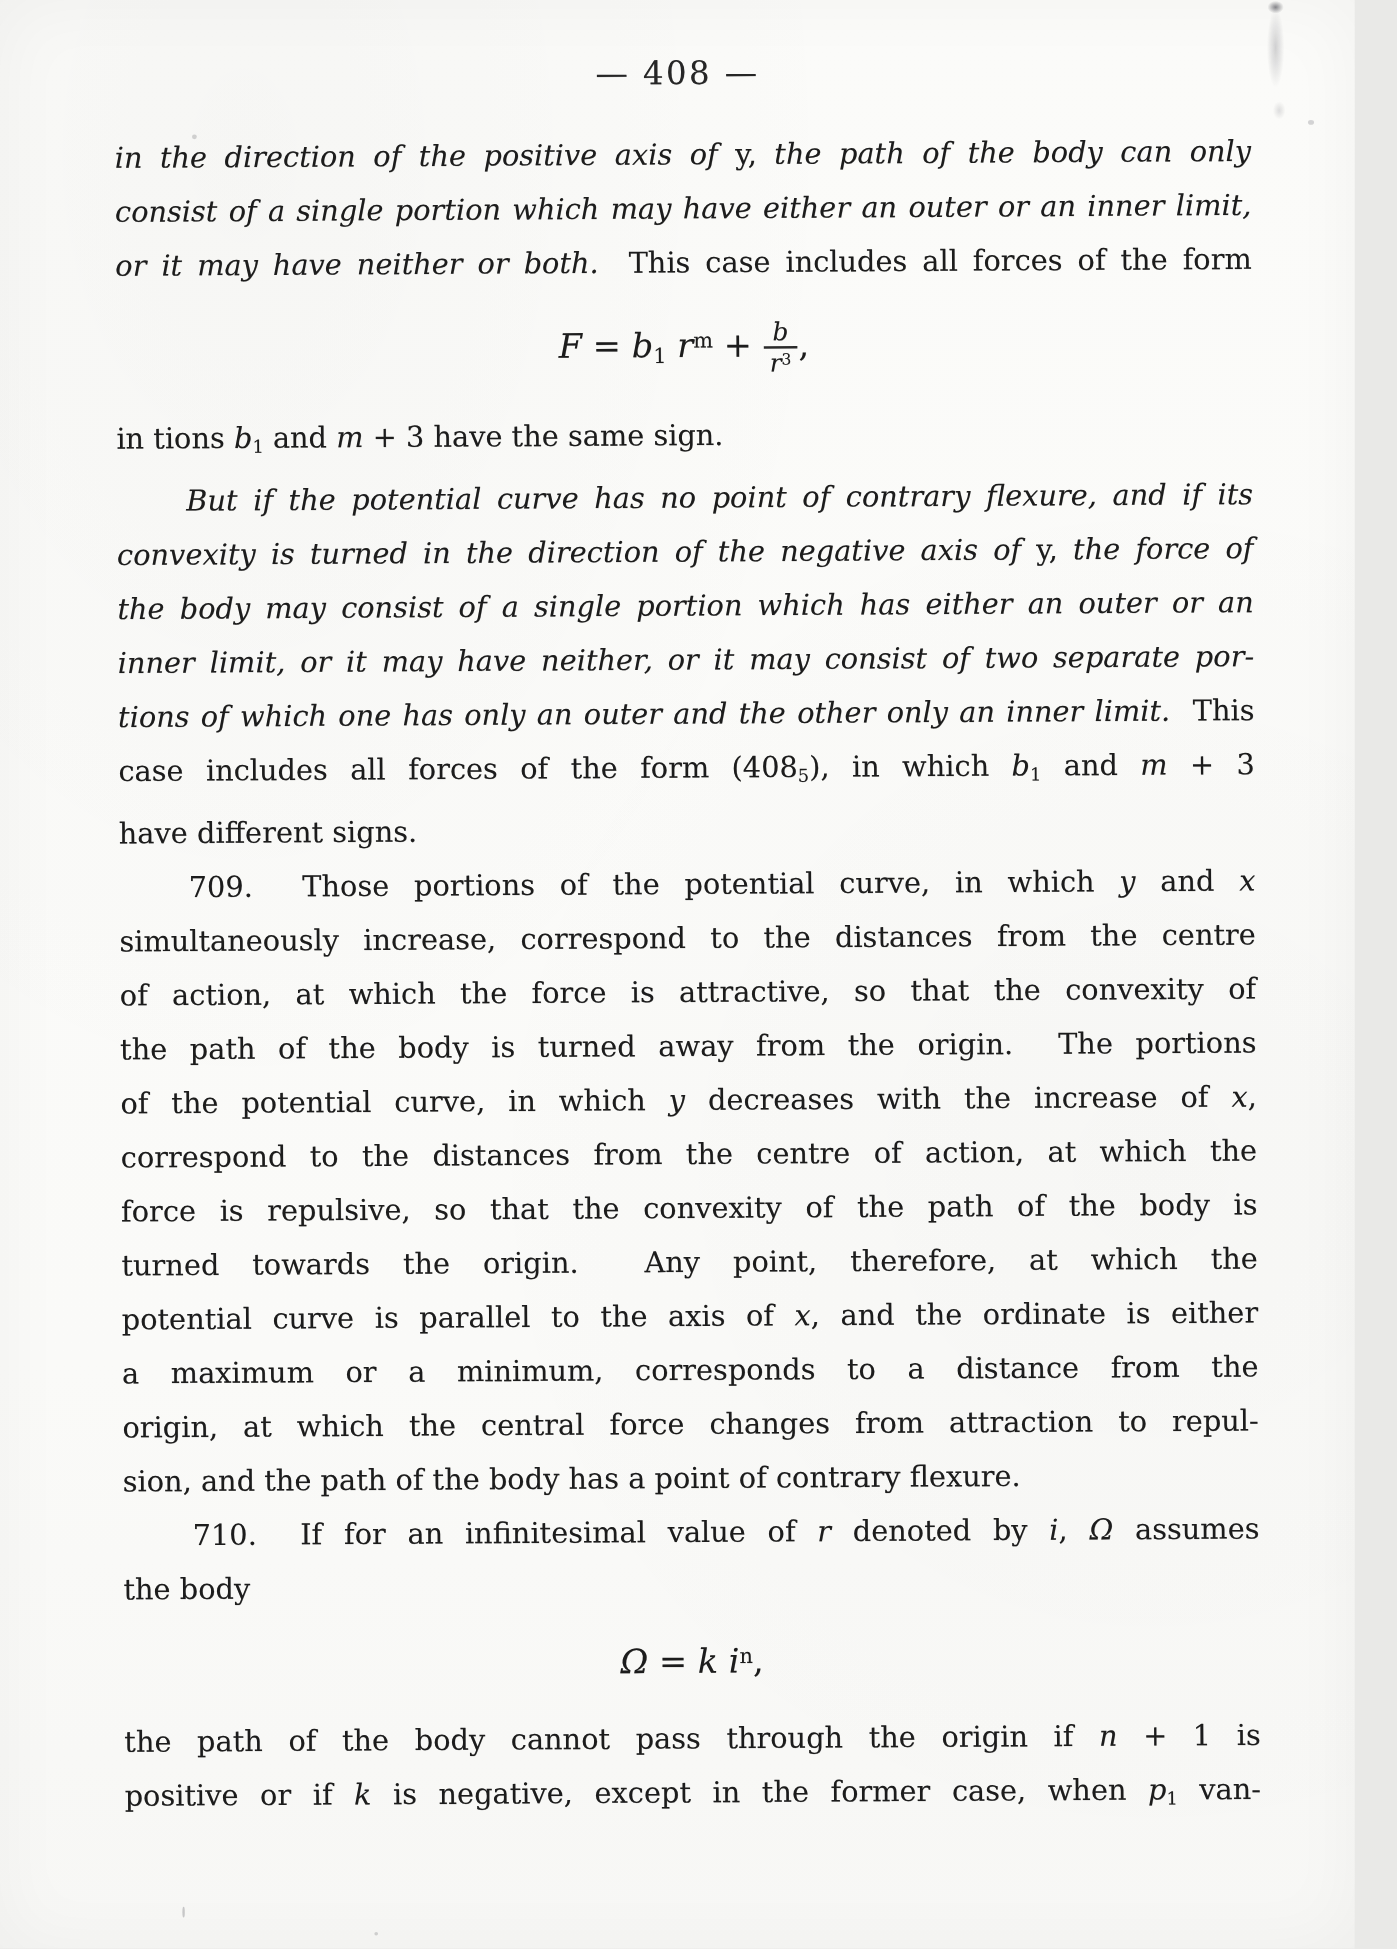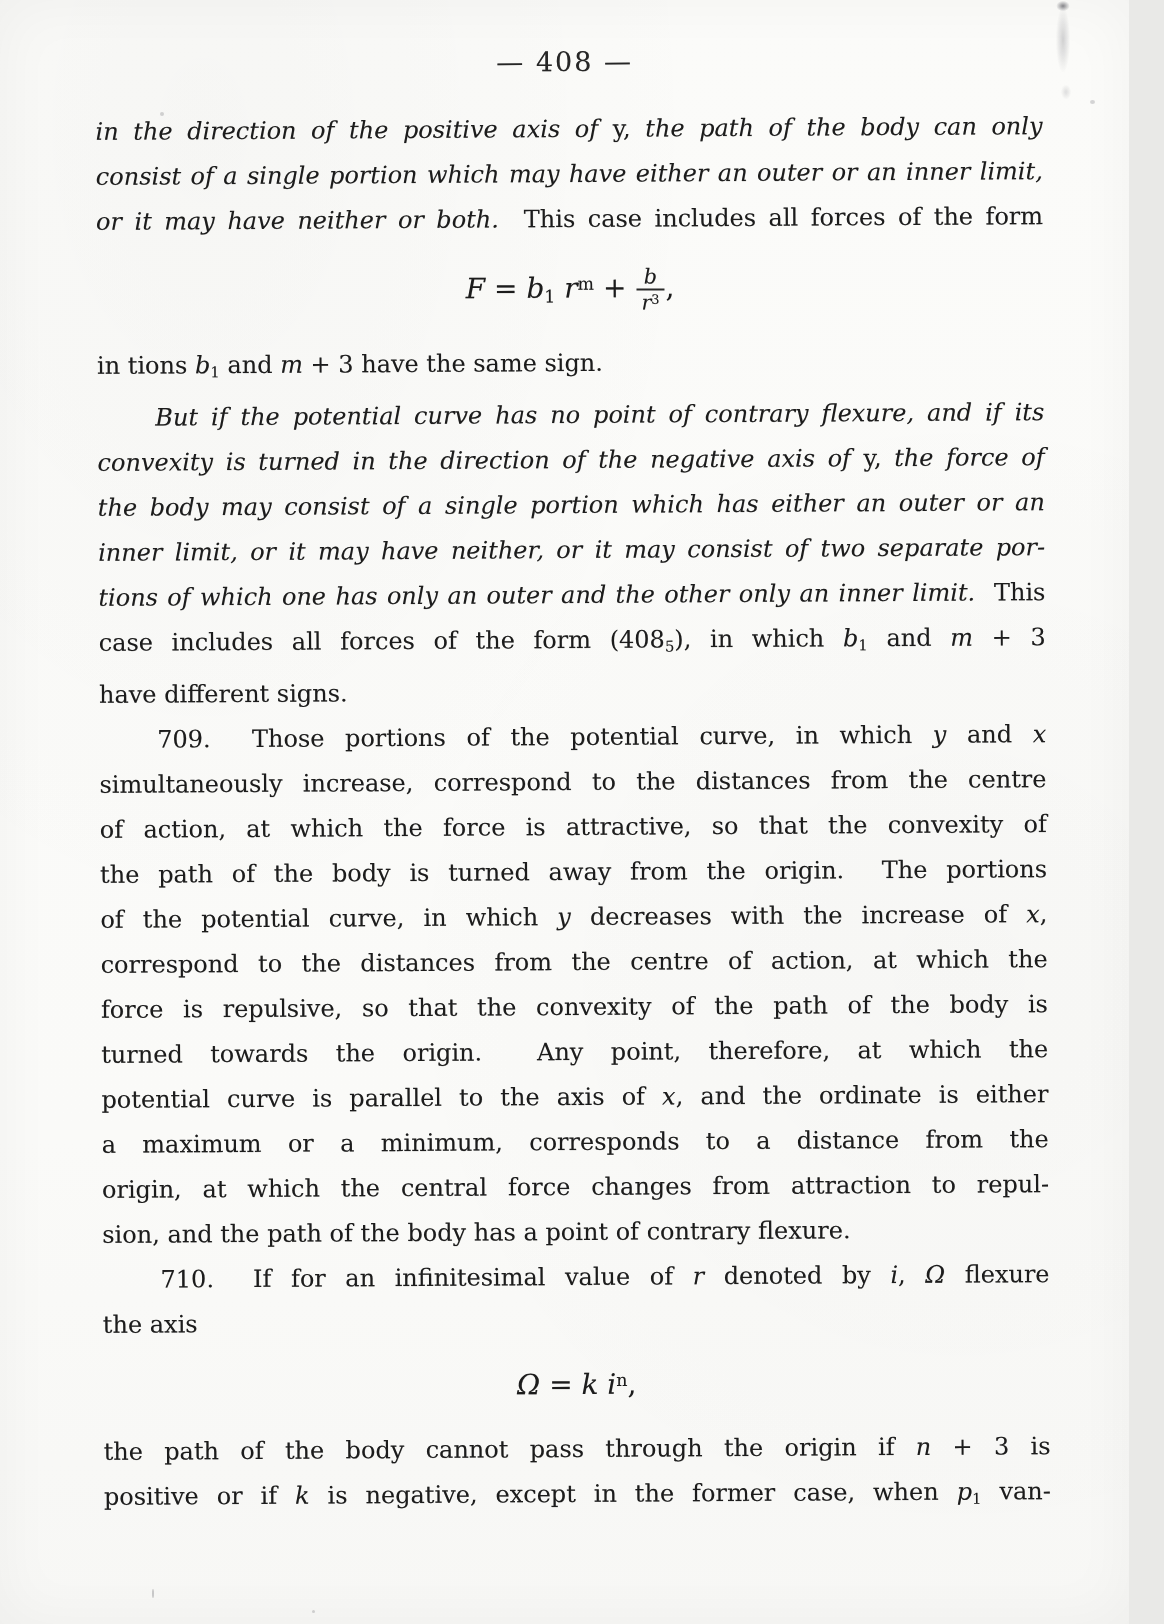--- a/index.html
+++ b/index.html
@@ -119,23 +119,23 @@
           <div class="line justify"><span class="seg-r">of the potential curve, in which </span><span class="seg-v">y</span><span class="seg-r"> decreases with the increase of </span><span class="seg-v">x</span><span class="seg-r">,</span></div>
           <div class="line justify"><span class="seg-r">correspond to the distances from the centre of action, at which the</span></div>
           <div class="line justify"><span class="seg-r">force is repulsive, so that the convexity of the path of the body is</span></div>
           <div class="line justify"><span class="seg-r">turned towards the origin.&nbsp; Any point, therefore, at which the</span></div>
           <div class="line justify"><span class="seg-r">potential curve is parallel to the axis of </span><span class="seg-v">x</span><span class="seg-r">, and the ordinate is either</span></div>
           <div class="line justify"><span class="seg-r">a maximum or a minimum, corresponds to a distance from the</span></div>
           <div class="line justify"><span class="seg-r">origin, at which the central force changes from attraction to repul-</span></div>
           <div class="line"><span class="seg-r">sion, and the path of the body has a point of contrary flexure.</span></div>
         </div>
         <div class="para">
-          <div class="line justify indent"><span class="seg-r">710.&nbsp; If for an infinitesimal value of </span><span class="seg-v">r</span><span class="seg-r"> denoted by </span><span class="seg-v">i</span><span class="seg-r">, </span><span class="seg-v">Ω</span><span class="seg-r"> flexure</span></div>
-          <div class="line"><span class="seg-r">the axis</span></div>
+          <div class="line justify indent"><span class="seg-r">710.&nbsp; If for an infinitesimal value of </span><span class="seg-v">r</span><span class="seg-r"> denoted by </span><span class="seg-v">i</span><span class="seg-r">, </span><span class="seg-v">Ω</span><span class="seg-r"> assumes</span></div>
+          <div class="line"><span class="seg-r">the body</span></div>
         </div>
         <div class="formula"><span class="seg-v">Ω</span><span class="seg-r"> = </span><span class="seg-v">k</span><span class="seg-r"> </span><span class="seg-v">i</span><span class="seg-sup">n</span><span class="seg-r">,</span></div>
         <div class="para">
-          <div class="line justify"><span class="seg-r">the path of the body cannot pass through the origin if </span><span class="seg-v">n</span><span class="seg-r"> + 3 is</span></div>
+          <div class="line justify"><span class="seg-r">the path of the body cannot pass through the origin if </span><span class="seg-v">n</span><span class="seg-r"> + 1 is</span></div>
           <div class="line justify"><span class="seg-r">positive or if </span><span class="seg-v">k</span><span class="seg-r"> is negative, except in the former case, when </span><span class="seg-v">p</span><span class="seg-sub">1</span><span class="seg-r"> van-</span></div>
         </div>
       </div>
   </div>
 </div>
 
 </body></html>

